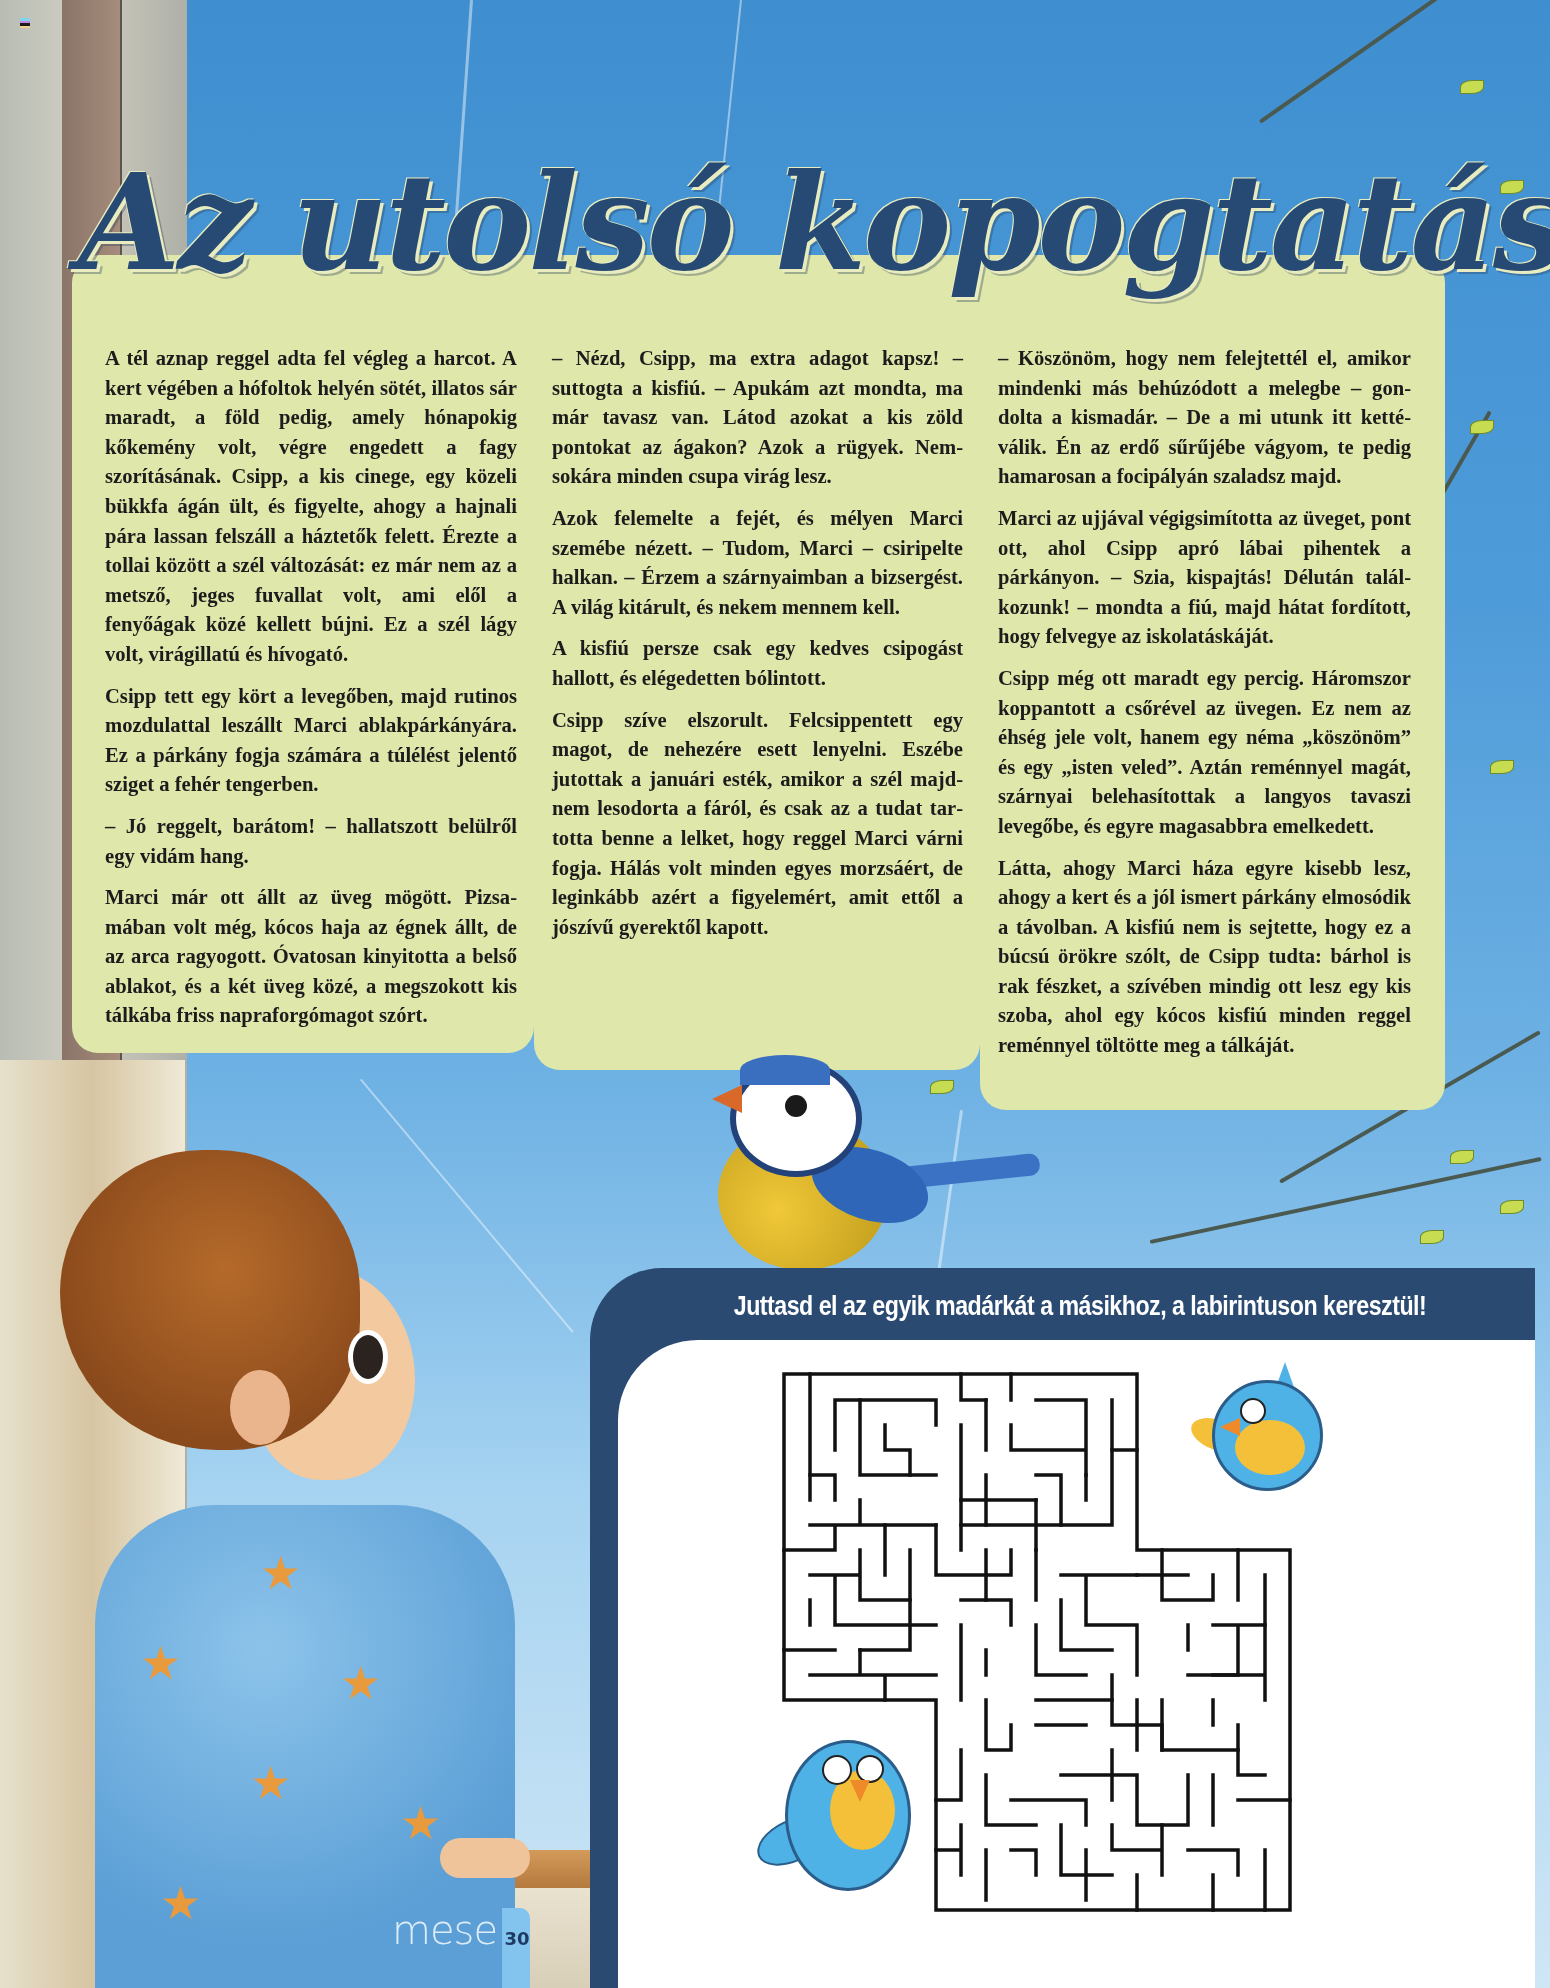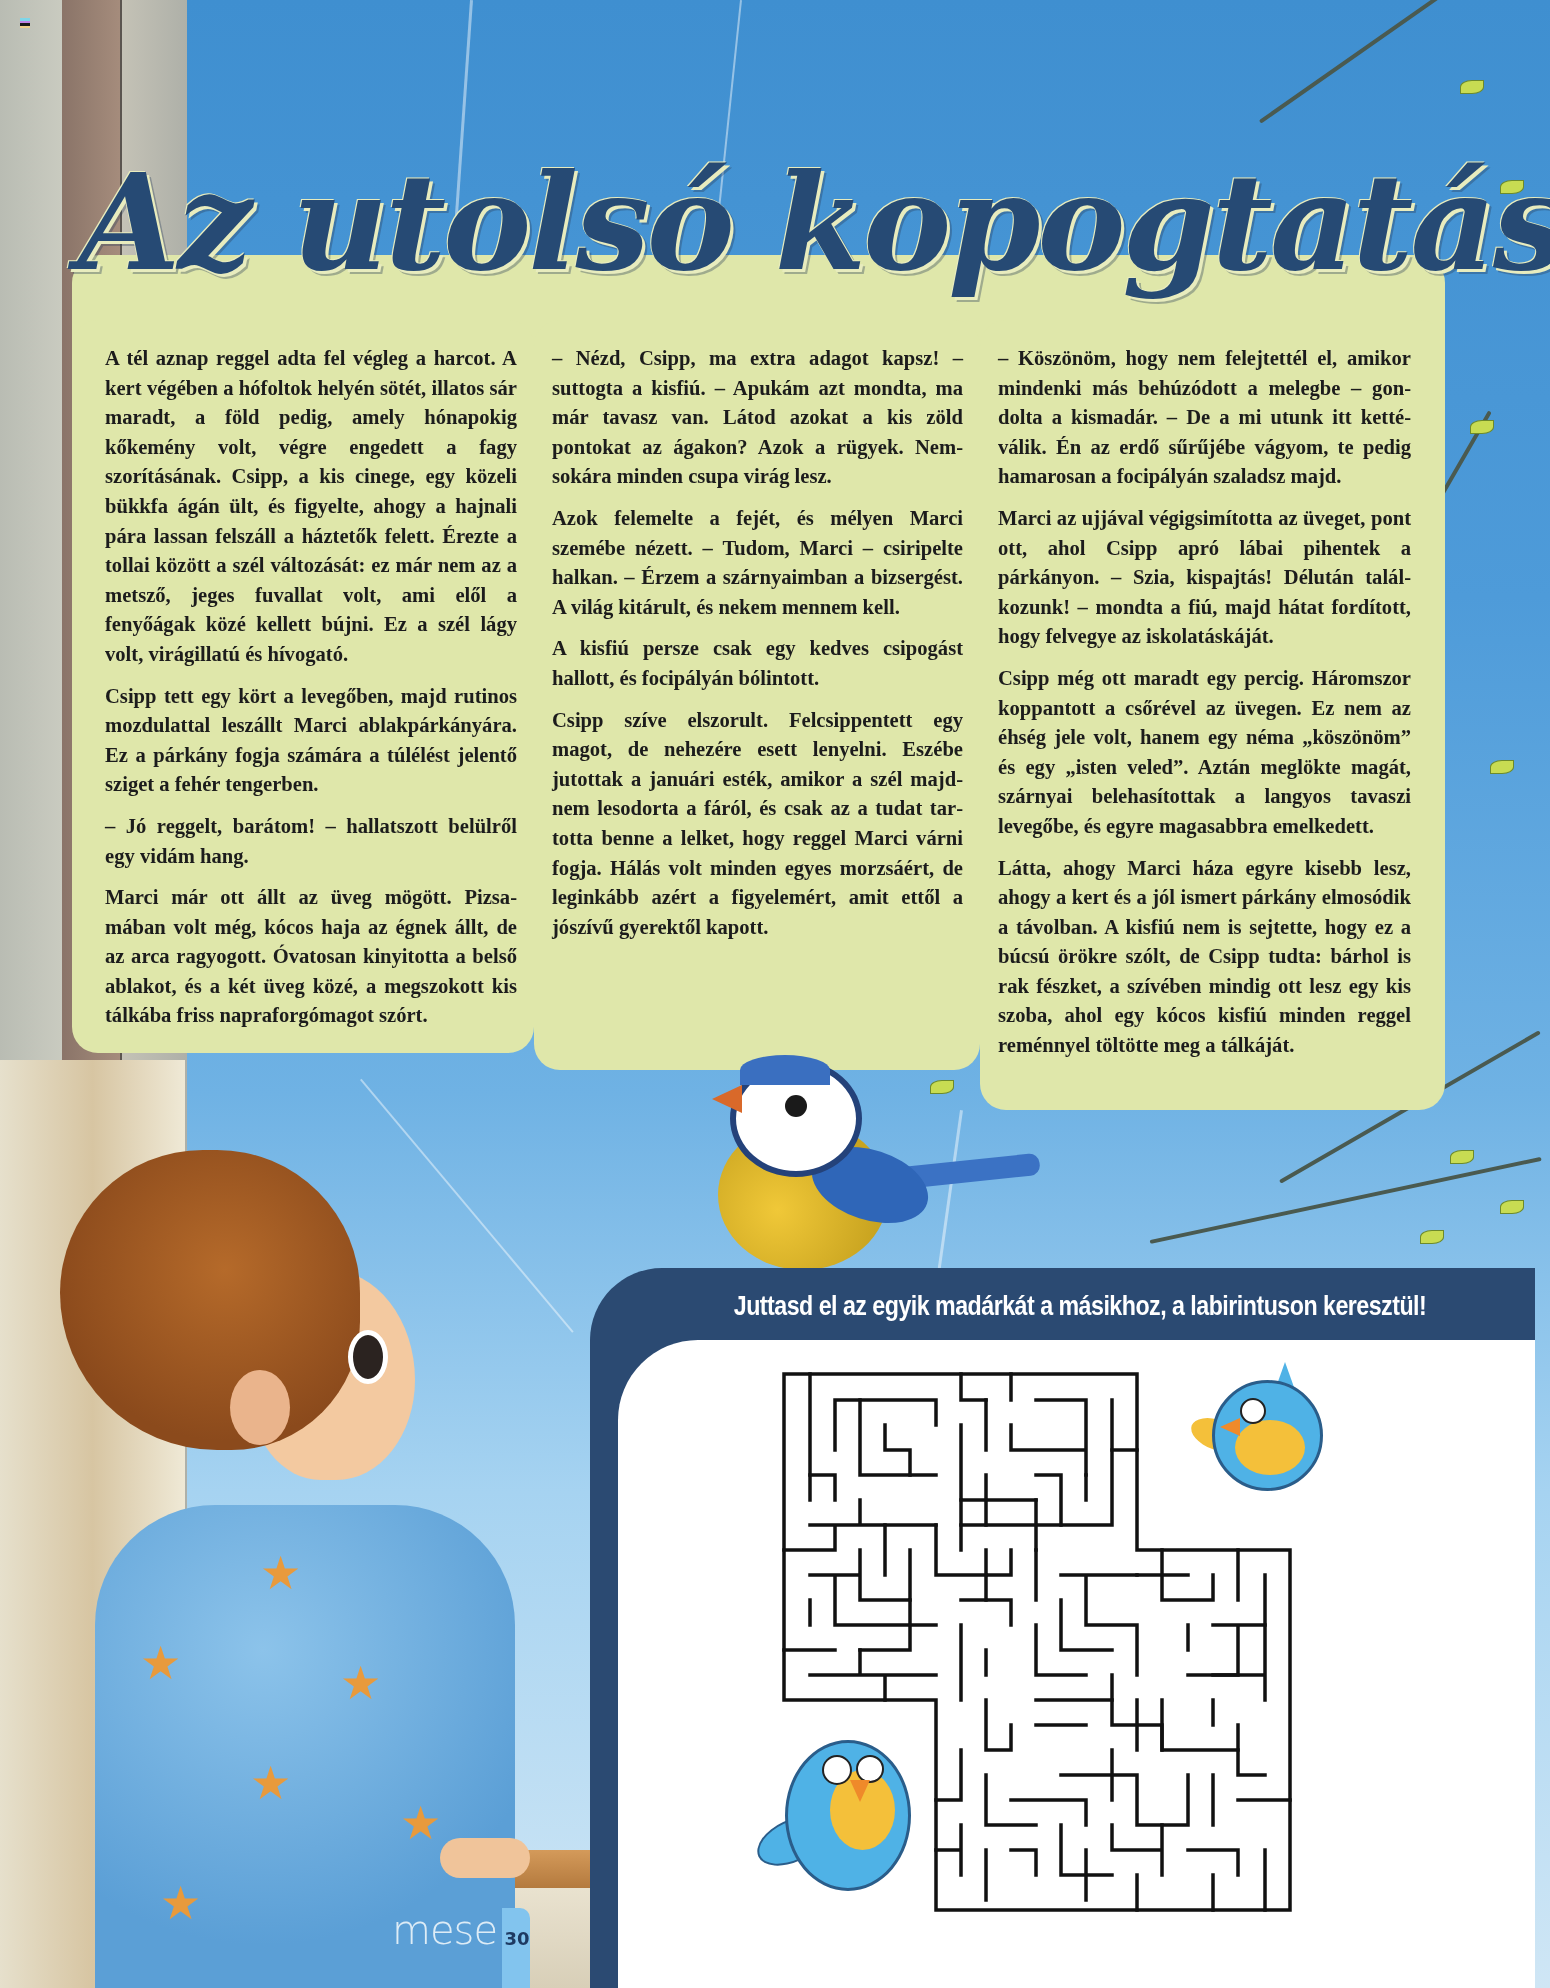--- a/index.html
+++ b/index.html
@@ -126,27 +126,27 @@
 
   <div class="col c1">
     <p>A tél aznap reggel adta fel végleg a harcot. A kert végében a hófoltok helyén sötét, il­latos sár maradt, a föld pedig, amely hóna­pokig kőkemény volt, végre engedett a fagy szorításának. Csipp, a kis cinege, egy közeli bükkfa ágán ült, és figyelte, ahogy a hajnali pára lassan felszáll a háztetők felett. Érezte a tollai között a szél változását: ez már nem az a metsző, jeges fuvallat volt, ami elől a fenyőágak közé kellett bújni. Ez a szél lágy volt, virágillatú és hívogató.</p>
     <p>Csipp tett egy kört a levegőben, majd ruti­nos mozdulattal leszállt Marci ablakpárká­nyára. Ez a párkány fogja számára a túlélést jelentő sziget a fehér tengerben.</p>
     <p>– Jó reggelt, barátom! – hallatszott belülről egy vidám hang.</p>
     <p>Marci már ott állt az üveg mögött. Pizsa­mában volt még, kócos haja az égnek állt, de az arca ragyogott. Óvatosan kinyitotta a belső ablakot, és a két üveg közé, a megszo­kott kis tálkába friss napraforgómagot szórt.</p>
   </div>
   <div class="col c2">
     <p>– Nézd, Csipp, ma extra adagot kapsz! – suttogta a kisfiú. – Apukám azt mondta, ma már tavasz van. Látod azokat a kis zöld pontokat az ágakon? Azok a rügyek. Nem­sokára minden csupa virág lesz.</p>
     <p>Azok felemelte a fejét, és mélyen Marci szemébe nézett. – Tudom, Marci – csiripel­te halkan. – Érzem a szárnyaimban a bizser­gést. A világ kitárult, és nekem mennem kell.</p>
-    <p>A kisfiú persze csak egy kedves csipogást hallott, és focipályán bólintott.</p>
+    <p>A kisfiú persze csak egy kedves csipogást hallott, és elégedetten bólintott.</p>
     <p>Csipp szíve elszorult. Felcsippentett egy magot, de nehezére esett lenyelni. Eszébe jutottak a januári esték, amikor a szél majd­nem lesodorta a fáról, és csak az a tudat tar­totta benne a lelket, hogy reggel Marci várni fogja. Hálás volt minden egyes morzsáért, de leginkább azért a figyelemért, amit ettől a jószívű gyerektől kapott.</p>
   </div>
   <div class="col c3">
     <p>– Köszönöm, hogy nem felejtettél el, amikor mindenki más behúzódott a melegbe – gon­dolta a kismadár. – De a mi utunk itt ketté­válik. Én az erdő sűrűjébe vágyom, te pedig hamarosan a focipályán szaladsz majd.</p>
     <p>Marci az ujjával végigsimította az üveget, pont ott, ahol Csipp apró lábai pihentek a párkányon. – Szia, kispajtás! Délután talál­kozunk! – mondta a fiú, majd hátat fordí­tott, hogy felvegye az iskolatáskáját.</p>
-    <p>Csipp még ott maradt egy percig. Három­szor koppantott a csőrével az üvegen. Ez nem az éhség jele volt, hanem egy néma „köszönöm” és egy „isten veled”. Aztán meglökte magát, szárnyai belehasítottak a langyos tavaszi levegőbe, és egyre maga­sabbra emelkedett.</p>
+    <p>Csipp még ott maradt egy percig. Három­szor koppantott a csőrével az üvegen. Ez nem az éhség jele volt, hanem egy néma „köszönöm” és egy „isten veled”. Aztán reménnyel magát, szárnyai belehasítottak a langyos tavaszi levegőbe, és egyre maga­sabbra emelkedett.</p>
     <p>Látta, ahogy Marci háza egyre kisebb lesz, ahogy a kert és a jól ismert párkány elmosó­dik a távolban. A kisfiú nem is sejtette, hogy ez a búcsú örökre szólt, de Csipp tudta: bár­hol is rak fészket, a szívében mindig ott lesz egy kis szoba, ahol egy kócos kisfiú minden reggel reménnyel töltötte meg a tálkáját.</p>
   </div>
 
   <div class="boy body"></div>
   <div class="star" style="left:260px;top:1550px;">★</div>
   <div class="star" style="left:140px;top:1640px;">★</div>
   <div class="star" style="left:340px;top:1660px;">★</div>
   <div class="star" style="left:250px;top:1760px;">★</div>
   <div class="star" style="left:400px;top:1800px;">★</div>
   <div class="star" style="left:160px;top:1880px;">★</div>

